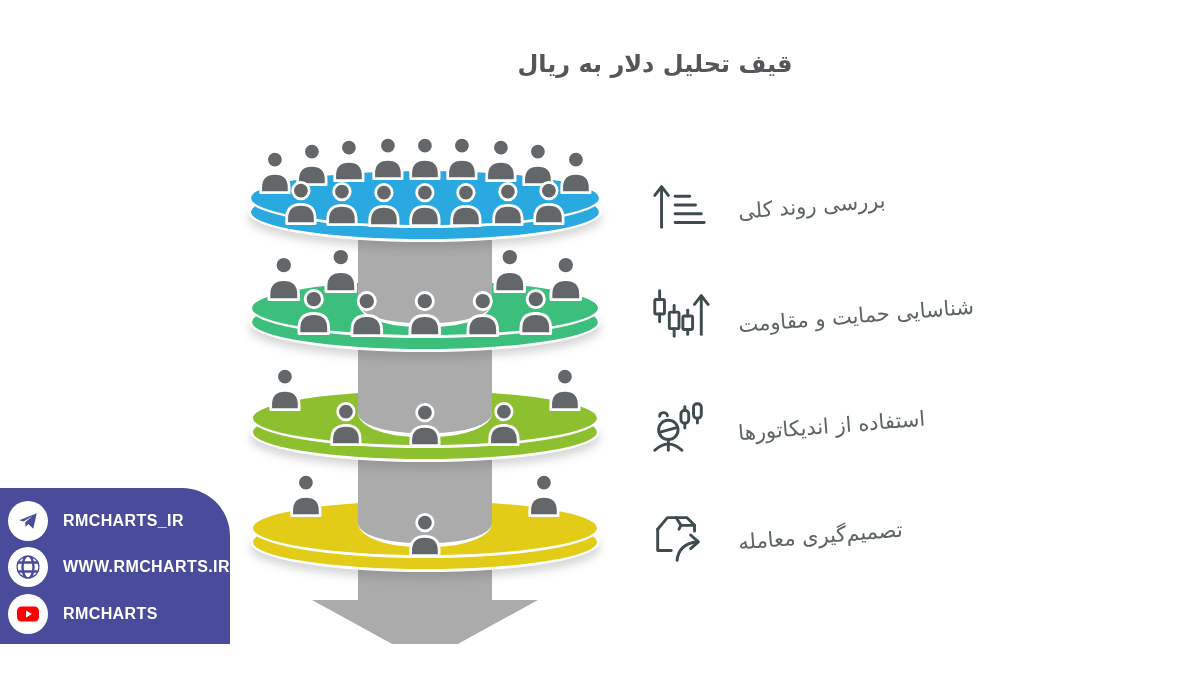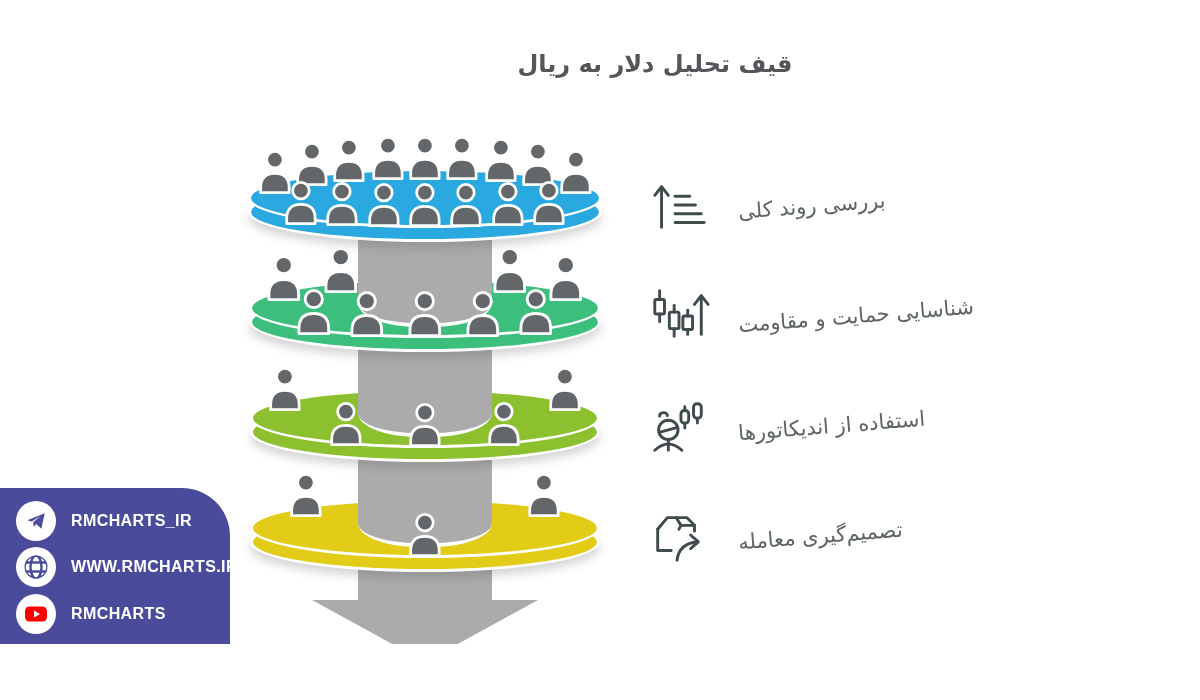--- a/index.html
+++ b/index.html
@@ -21,21 +21,21 @@
   .person{position:absolute;overflow:visible;fill:var(--person,#63676A);}
   
   .step{position:absolute;left:648px;display:flex;align-items:center;gap:28px;height:80px;}
   .step svg{flex:0 0 auto;stroke:var(--icon,#3F4B4D);fill:none;stroke-width:3;
             stroke-linecap:round;stroke-linejoin:round;}
   .step-label{font-size:21px;color:var(--label,#5D6464);transform:rotate(-4.5deg);white-space:nowrap;}
   
   .footer{position:absolute;left:0;bottom:0;width:230px;height:156px;
           background:var(--banner,#4A4C9B);border-radius:0 48px 0 0;z-index:60;
           display:flex;flex-direction:column;justify-content:space-evenly;padding:6px 0 4px 0;box-sizing:border-box;}
-  .footer-row{display:flex;align-items:center;gap:15px;padding-left:16px;}
+  .footer-row{display:flex;align-items:center;gap:15px;padding-left:8px;}
   .badge{width:40px;height:40px;border-radius:50%;background:#fff;flex:0 0 auto;
          display:flex;align-items:center;justify-content:center;}
   .footer-text{color:#fff;font-weight:bold;font-size:16px;letter-spacing:.4px;
                font-family:"Liberation Sans",sans-serif;white-space:nowrap;}
 </style>
 </head>
 <body>
 
 <div class="canvas">
 

